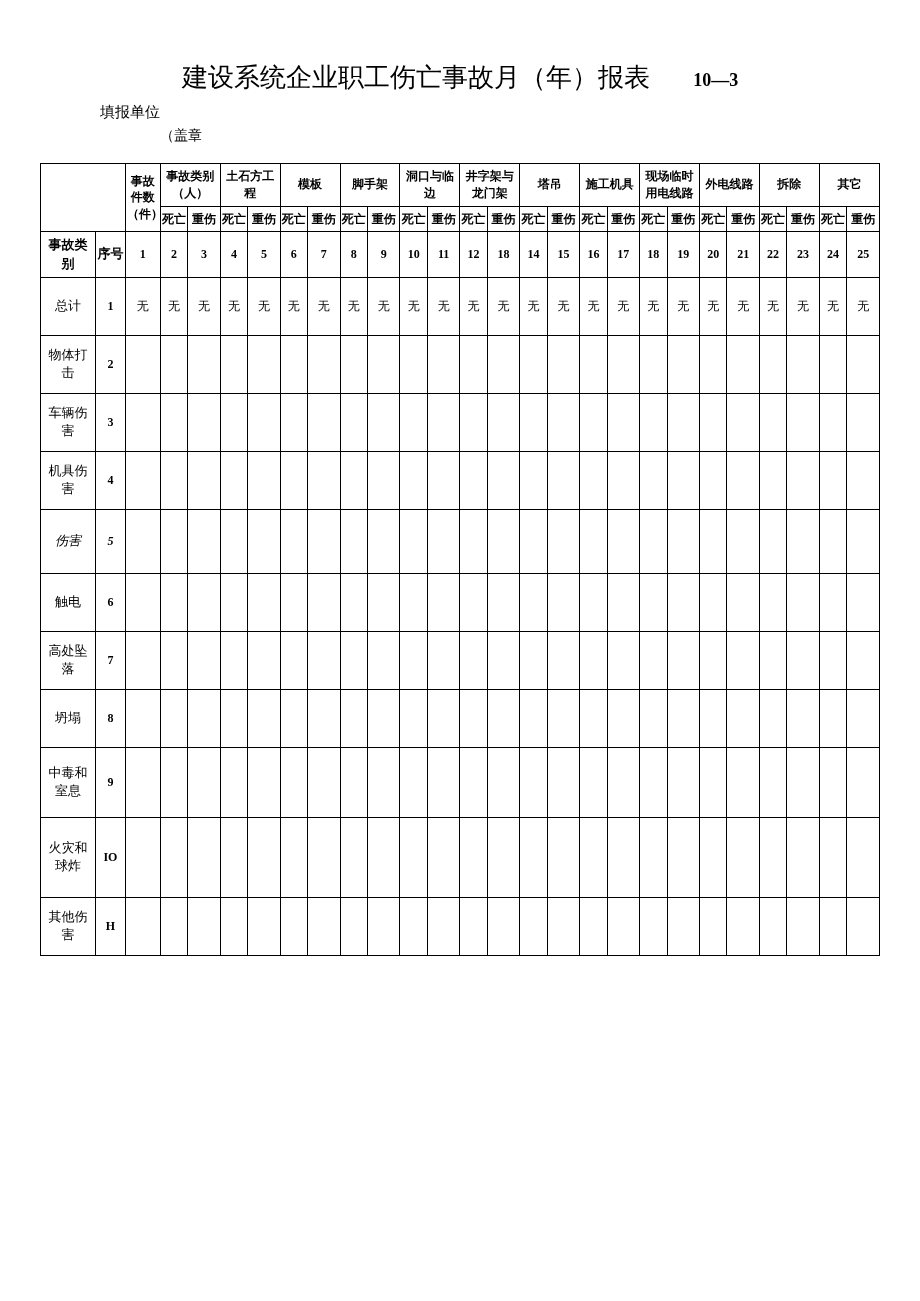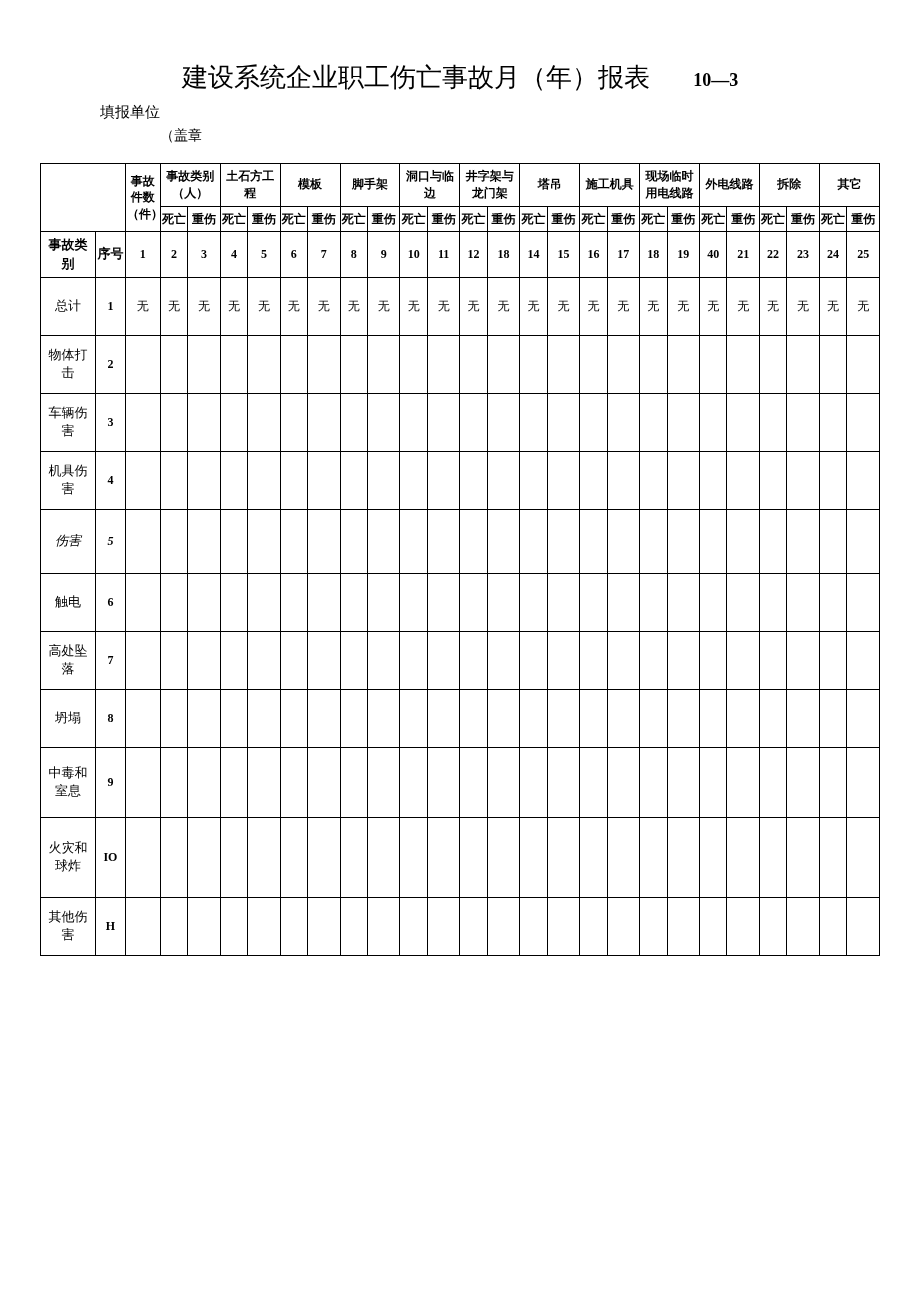--- a/index.html
+++ b/index.html
@@ -168,21 +168,21 @@
       <th class="bold">10</th>
       <th class="bold">11</th>
       <th class="bold">12</th>
       <th class="bold">18</th>
       <th class="bold">14</th>
       <th class="bold">15</th>
       <th class="bold">16</th>
       <th class="bold">17</th>
       <th class="bold">18</th>
       <th class="bold">19</th>
-      <th class="bold">40</th>
+      <th class="bold">20</th>
       <th class="bold">21</th>
       <th class="bold">22</th>
       <th class="bold">23</th>
       <th class="bold">24</th>
       <th class="bold">25</th>
     </tr>
   </thead>
   <tbody id="tbody">
       <tr>
         <td class="rowlabel">总计</td>

